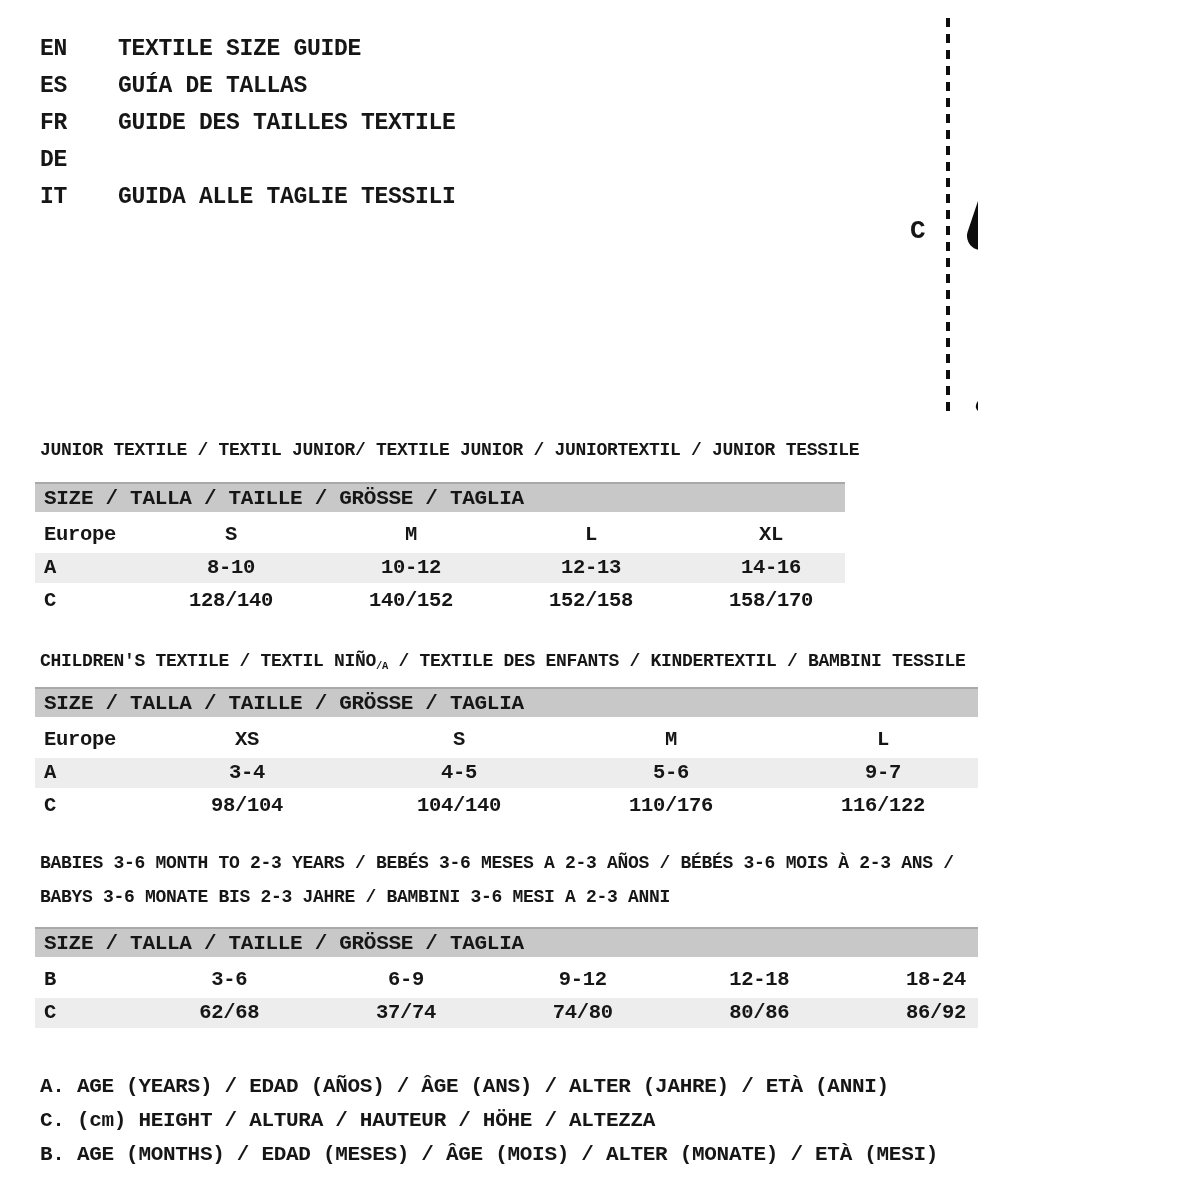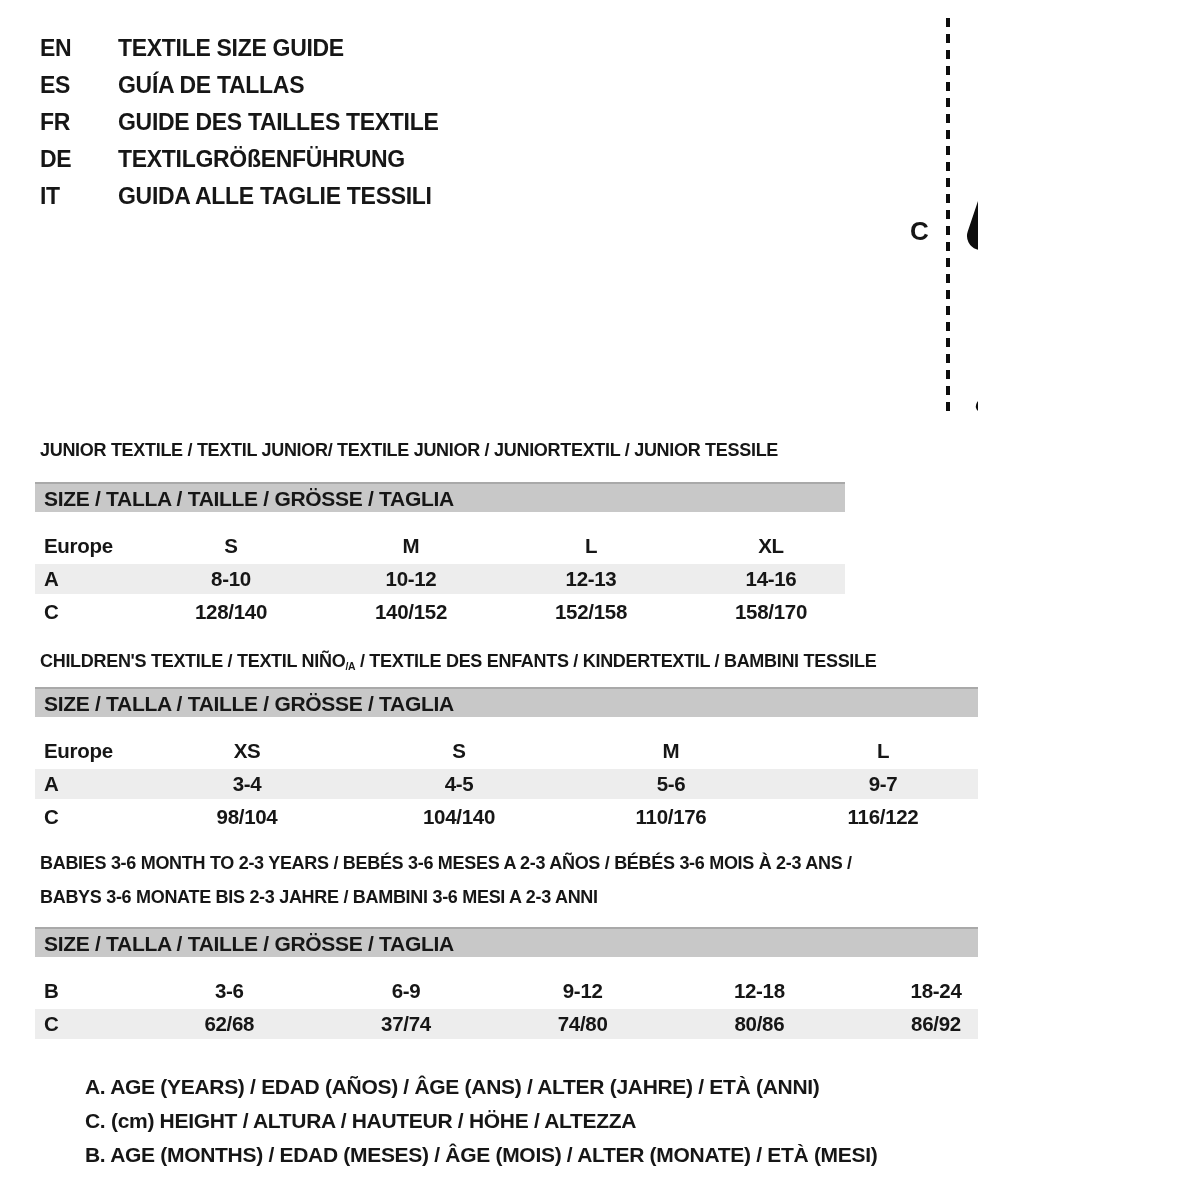--- a/index.html
+++ b/index.html
@@ -1,21 +1,21 @@
 <!DOCTYPE html>
 <html style="--bar: #c8c8c8; --alt: #ededed; --ink: #161616; --sil: #0d0d0d; --bg: #ffffff;"><head>
 <meta charset="utf-8">
 <style>
   :root{
     --bar:#c8c8c8; --alt:#ededed; --ink:#161616; --sil:#0d0d0d; --bg:#ffffff;
   }
   html,body{margin:0;padding:0;background:#fff;}
   .canvas{
     position:relative;width:978px;height:1200px;background:var(--bg);
-    font-family:Liberation Sans, sans-serif;
+    font-family:Liberation Mono, monospace;
     font-weight:bold;color:var(--ink);letter-spacing:-0.3px;overflow:hidden;
   }
   
   .lang-block{position:absolute;left:40px;top:30px;}
   .lang-row{display:flex;height:37px;align-items:center;font-size:23px;}
   .lang-code{width:78px;}
   .lang-title{white-space:nowrap;}
   
   .figure{position:absolute;left:880px;top:10px;width:320px;height:420px;}
   .dash-line{
@@ -27,30 +27,30 @@
   .figure svg .fillpart{fill:var(--sil);}
   .figure svg .strokepart{stroke:var(--sil);}
   .figure svg .cut{fill:var(--bg);}
   
   .section-title{position:absolute;left:40px;font-size:18px;white-space:nowrap;line-height:34px;}
   .section-title sub{font-size:0.58em;vertical-align:-0.25em;}
   
   .table{position:absolute;left:35px;}
   .thead{
     height:30px;line-height:29px;background:var(--bar);
-    border-top:2px solid #a9a9a9;padding-left:9px;font-size:21px;margin-bottom:19px;
+    border-top:2px solid #a9a9a9;padding-left:9px;font-size:21px;margin-bottom:8px;
     box-sizing:border-box;
   }
   .trow{display:flex;height:30px;line-height:30px;margin-top:3px;font-size:20.5px;gap:32px;}
   .trow.shaded{background:var(--alt);}
   .tcell{flex:1;text-align:center;white-space:nowrap;}
   .tlabel{flex:0 0 90px;text-align:left;padding-left:9px;box-sizing:border-box;}
   
   .legend{position:absolute;left:40px;top:1070px;font-size:21px;line-height:34px;}
-  .legend div{white-space:nowrap;margin-left:45px;}
+  .legend div{white-space:nowrap;}
 </style>
 </head>
 <body>
 
 <div class="canvas">
 
   <div class="lang-block">
     <div class="lang-row">
       <div class="lang-code">EN</div>
       <div class="lang-title">TEXTILE SIZE GUIDE</div>
@@ -58,21 +58,20 @@
     <div class="lang-row">
       <div class="lang-code">ES</div>
       <div class="lang-title">GUÍA DE TALLAS</div>
     </div>
     <div class="lang-row">
       <div class="lang-code">FR</div>
       <div class="lang-title">GUIDE DES TAILLES TEXTILE</div>
     </div>
     <div class="lang-row">
       <div class="lang-code">DE</div>
-      <div class="lang-title">TEXTILGRÖßENFÜHRUNG</div>
     </div>
     <div class="lang-row">
       <div class="lang-code">IT</div>
       <div class="lang-title">GUIDA ALLE TAGLIE TESSILI</div>
     </div>
   </div>
 
   <div class="figure">
     <div class="dash-line"></div>
     <div class="c-label">C</div>

